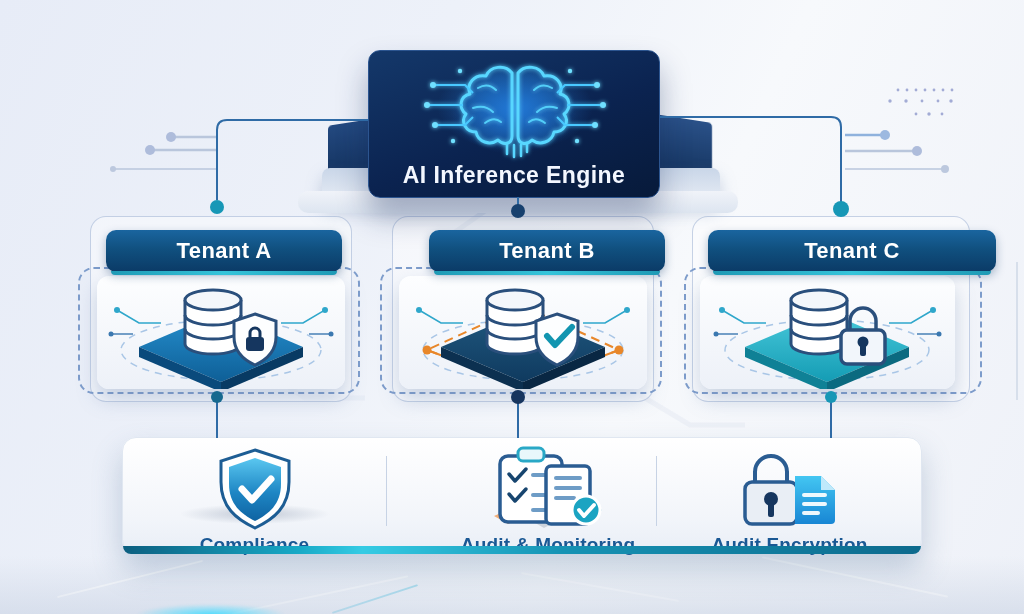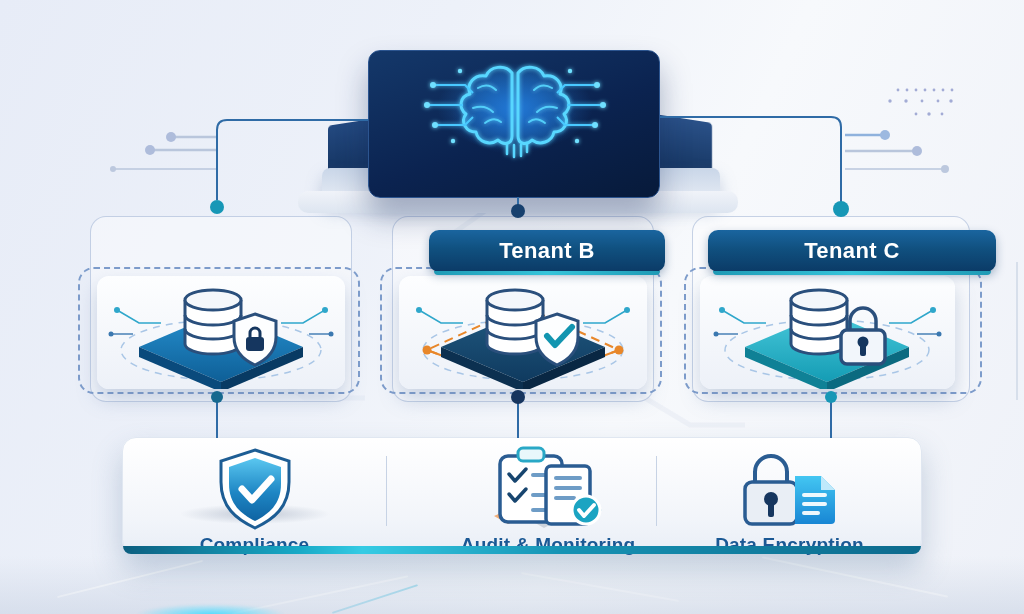--- a/index.html
+++ b/index.html
@@ -187,30 +187,34 @@
           <circle cx="182" cy="32" r="3"></circle>
             <circle cx="188" cy="52" r="3"></circle>
             <circle cx="180" cy="72" r="3"></circle>
           <circle cx="45" cy="18" r="2.2"></circle>
             <circle cx="155" cy="18" r="2.2"></circle>
           <circle cx="38" cy="88" r="2.2"></circle>
             <circle cx="162" cy="88" r="2.2"></circle>
         </g>
       </g>
     </svg>
+    <div class="engine-title">AI Inference Engine</div>
   </div>
 
   <div class="glass" style="left:90px;top:216px;width:262px;height:186px;"></div>
   <div class="glass" style="left:392px;top:216px;width:262px;height:186px;"></div>
   <div class="glass" style="left:692px;top:216px;width:278px;height:186px;"></div>
 
   <div class="tenant" style="left:78px;width:282px;"></div>
   <div class="tenant" style="left:380px;width:282px;"></div>
   <div class="tenant" style="left:684px;width:298px;"></div>
 
+  <div class="tenant-header" style="left:106px;top:230px;width:236px;">
+    <span class="tenant-label">Tenant A</span>
+  </div>
   <div class="tenant-header" style="left:429px;top:230px;width:236px;">
     <span class="tenant-label">Tenant B</span>
   </div>
   <div class="tenant-header" style="left:708px;top:230px;width:288px;">
     <span class="tenant-label">Tenant C</span>
   </div>
 
   <div class="tenant-panel" style="left:97px;top:276px;width:248px;">
     <svg width="248" height="113" viewBox="0 0 248 113">
       <defs>
@@ -370,21 +374,21 @@
           <rect x="8" y="36" width="52" height="42" rx="7" fill="#e9eef5" stroke="#2a5c92" stroke-width="3.5"></rect>
           <circle cx="34" cy="53" r="7" fill="#16365f"></circle>
           <rect x="31" y="57" width="6" height="14" rx="2" fill="#16365f"></rect>
           <path d="M58,30 h26 l14,14 v30 a4,4 0 0 1 -4,4 h-36 z" fill="url(#docG)"></path>
           <path d="M84,30 l14,14 h-14 z" fill="#bfe9fb"></path>
           <rect x="65" y="47" width="25" height="4" rx="2" fill="rgba(255,255,255,0.92)"></rect>
           <rect x="65" y="56" width="25" height="4" rx="2" fill="rgba(255,255,255,0.92)"></rect>
           <rect x="65" y="65" width="18" height="4" rx="2" fill="rgba(255,255,255,0.92)"></rect>
         </svg>
       </div>
-      <div class="f-label">Data Encryption</div>
+      <div class="f-label">Audit Encryption</div>
     </div>
   </div>
   <div class="footer-glow"></div>
 
   <svg id="connectors" width="1024" height="614">
     <g stroke="#2f6ba6" stroke-width="2" fill="none">
       <path d="M368,120 H227 Q217,120 217,130 V200"></path>
       <path d="M660,117 H831 Q841,117 841,127 V202"></path>
       <line x1="518" y1="197" x2="518" y2="205"></line>
       <line x1="217" y1="400" x2="217" y2="438"></line>

